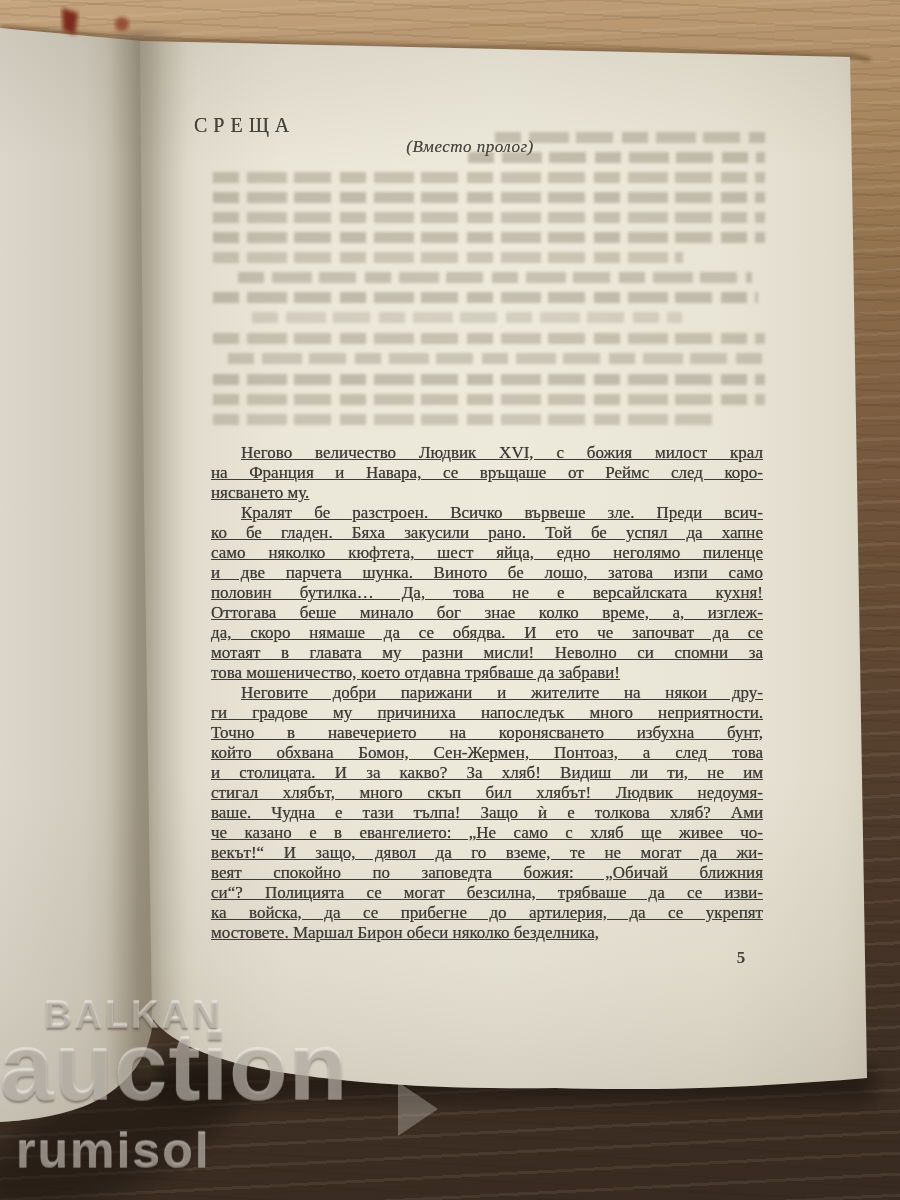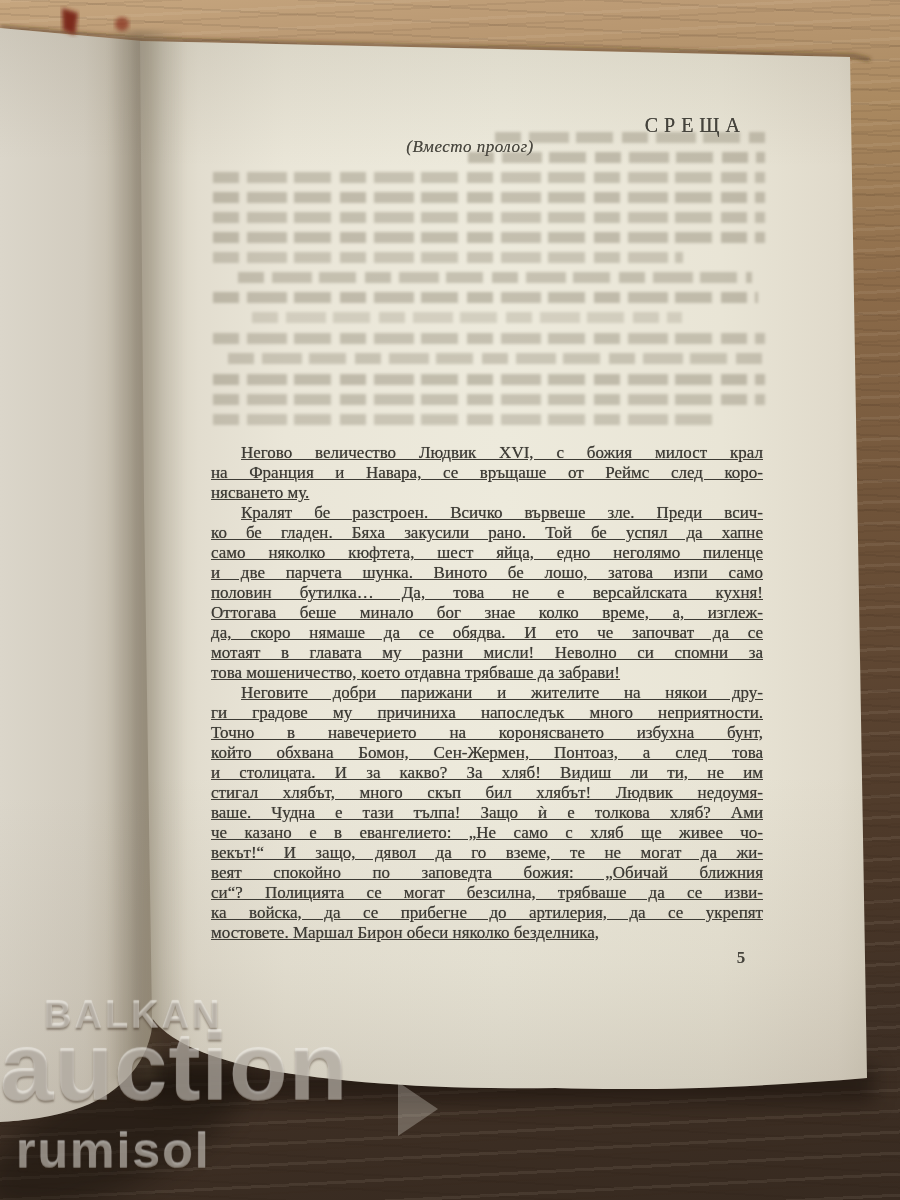--- a/index.html
+++ b/index.html
@@ -22,21 +22,21 @@
   }
   #content{position:absolute;inset:0;}
   .ghost{
     position:absolute;height:11px;filter:blur(1.7px);
     background:repeating-linear-gradient(90deg,
       rgba(142,135,116,.85) 0px,rgba(142,135,116,.85) 26px,rgba(142,135,116,0) 26px,rgba(142,135,116,0) 34px,
       rgba(142,135,116,.8) 34px,rgba(142,135,116,.8) 74px,rgba(142,135,116,0) 74px,rgba(142,135,116,0) 81px,
       rgba(142,135,116,.82) 81px,rgba(142,135,116,.82) 118px,rgba(142,135,116,0) 118px,rgba(142,135,116,0) 127px);
   }
   #chapter-title{
-    position:absolute;left:211px;top:114px;width:552px;text-align:right;
+    position:absolute;left:211px;top:114px;width:552px;text-align:left;
     transform:translateX(-17px);
     font-size:20px;letter-spacing:6px;color:#45433c;
     text-shadow:0 0 .6px rgba(64,62,56,.8);
   }
   #chapter-subtitle{
     position:absolute;left:211px;top:137px;width:552px;text-align:center;
     transform:translateX(-17px);
     font-style:italic;font-size:17px;letter-spacing:.5px;color:#4a4840;
     text-shadow:0 0 .6px rgba(70,68,60,.7);
   }

